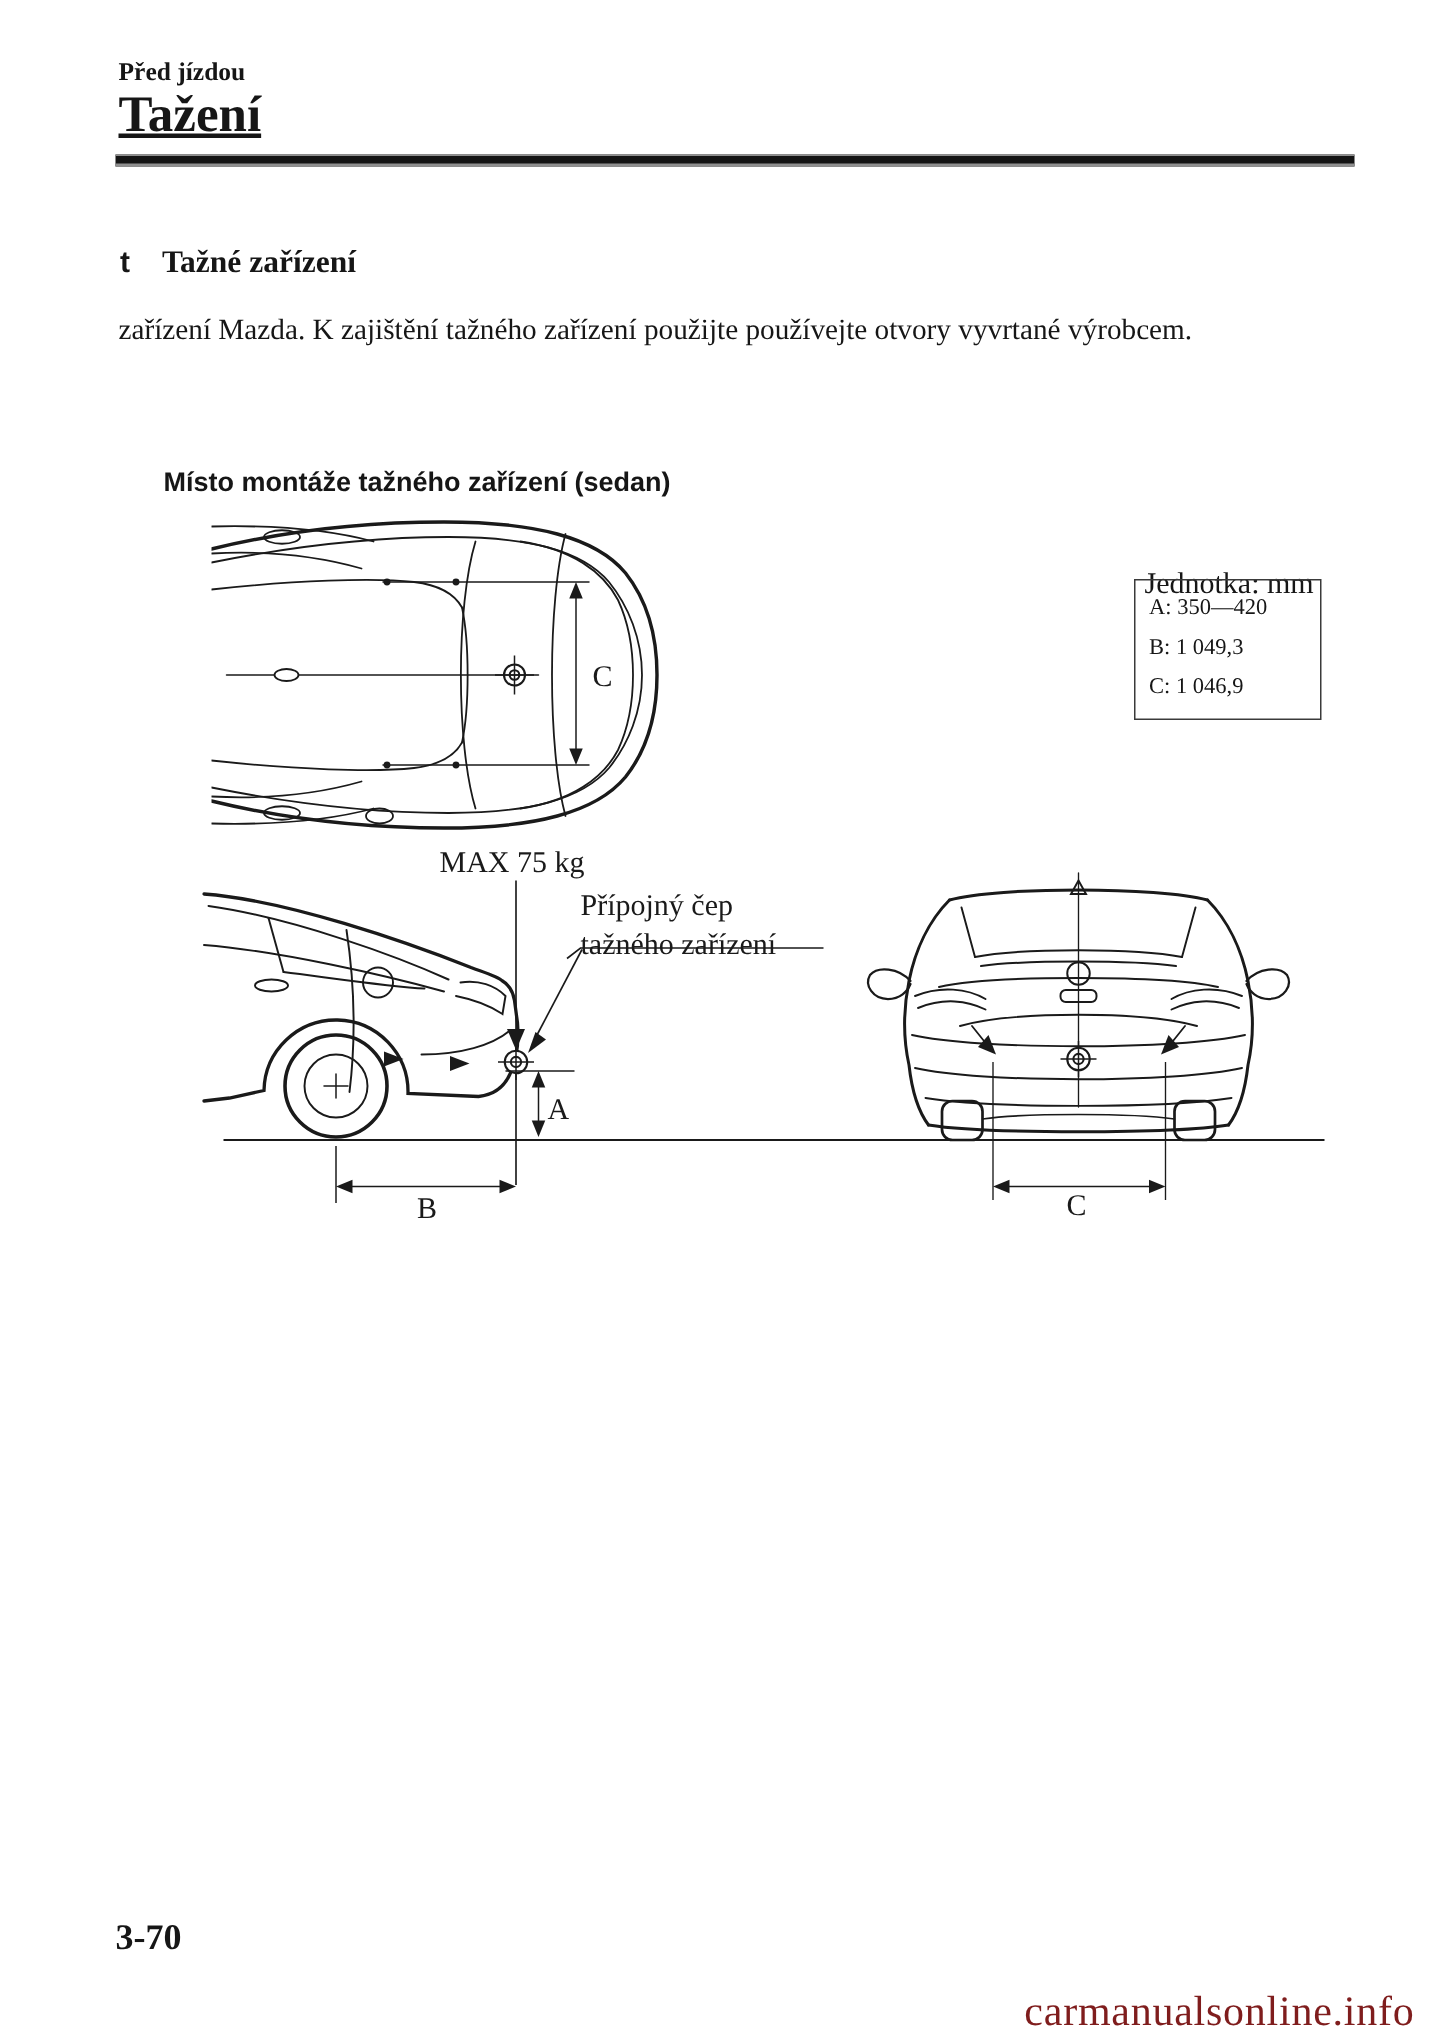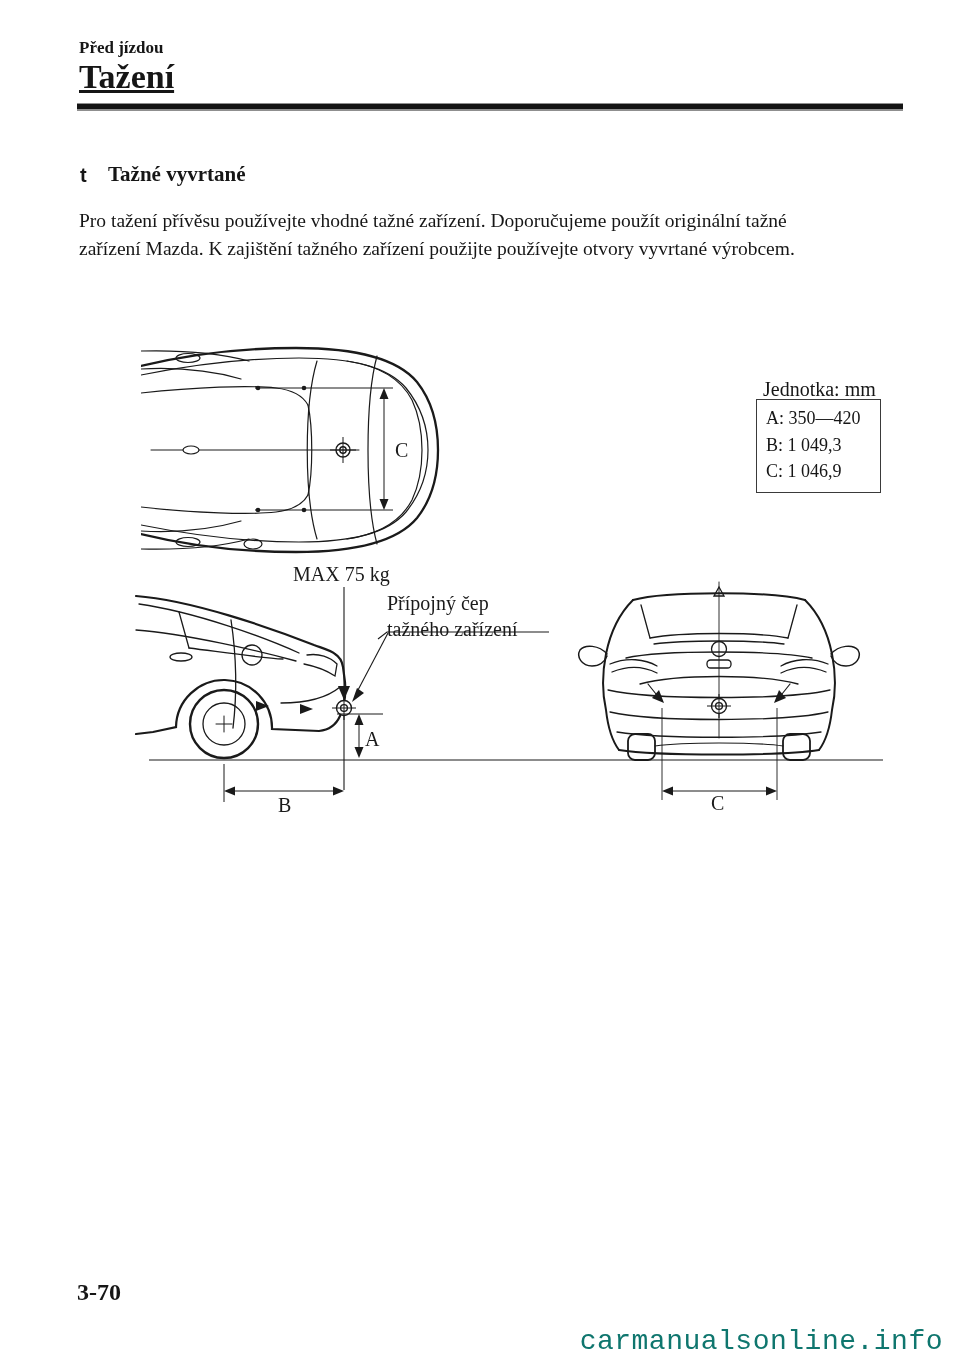--- a/index.html
+++ b/index.html
@@ -10,45 +10,45 @@
   .chapter{left:48px;top:58px;font-size:34px;font-weight:bold;white-space:nowrap;text-decoration:underline;}
   .rule{left:46px;top:103px;width:826px;height:5px;background:#141414;
         border-top:1px solid #8f8f8f;border-bottom:2px solid #8f8f8f;}
   .marker{left:49px;top:164px;font-size:20px;font-family:"Liberation Sans",sans-serif;font-weight:600;}
   .sectitle{left:77px;top:162px;font-size:21px;font-weight:bold;white-space:nowrap;}
   .para{left:48px;top:207px;font-size:19.5px;line-height:27.5px;}
   .para div{white-space:nowrap;}
   .caption{left:78px;top:311px;font-size:18px;font-weight:bold;
            font-family:"Liberation Sans",sans-serif;white-space:nowrap;}
   .units{left:732px;top:378px;font-size:20px;white-space:nowrap;}
-  .dimbox{left:725px;top:399px;width:110px;border:1.5px solid #3a3a3a;
-          padding:5px 4px 7px 9px;font-size:18px;line-height:26.5px;}
+  .dimbox{left:725px;top:386px;width:110px;border:1.5px solid #3a3a3a;
+          padding:5px 4px 7px 9px;font-size:15px;line-height:26.5px;}
   .dimbox div{white-space:nowrap;}
   .pagenum{left:46px;top:1279px;font-size:24px;font-weight:bold;white-space:nowrap;}
-  .watermark{right:16px;top:1326px;font-size:28px;color:#0f766e;
-             font-family:Liberation Mono, monospace;white-space:nowrap;letter-spacing:0.5px;}
+  .watermark{right:16px;top:1326px;font-size:28px;color:#7f1d1d;
+             font-family:Liberation Serif, serif;white-space:nowrap;letter-spacing:0.5px;}
   svg text{font-family:"Liberation Serif",serif;fill:#1a1a1a;}
 </style>
 </head>
 <body>
 
 <div class="page">
 
   <div class="abs eyebrow">Před jízdou</div>
   <div class="abs chapter">Tažení</div>
   <div class="abs rule"></div>
 
   <div class="abs marker">t</div>
-  <div class="abs sectitle">Tažné vyvrtané</div>
+  <div class="abs sectitle">Tažné zařízení</div>
 
   <div class="abs para">
-    <div>Pro tažení přívěsu používejte vhodné tažné zařízení. Doporučujeme použít originální tažné</div>
     <div>zařízení Mazda. K zajištění tažného zařízení použijte používejte otvory vyvrtané výrobcem.</div>
   </div>
 
+  <div class="abs caption">Místo montáže tažného zařízení (sedan)</div>
 
   <svg class="abs" style="left:110px;top:338px;" width="300" height="225" viewBox="0 0 300 225">
     <g stroke="#1a1a1a" fill="none" stroke-width="1.2" stroke-linecap="round">
 
       <path stroke-width="2.3" d="M0,28 C45,17 100,10 155,10 C215,10 256,20 276,44 C291,63 297,86 297,112 C297,138 291,161 276,180 C256,204 215,214 155,214 C100,214 45,207 0,196"></path>
       <path d="M0,37 C50,27 105,20 158,20 C212,20 247,29 265,50 C278,66 287,88 287,112 C287,136 278,158 265,174 C247,195 212,204 158,204 C105,204 50,197 0,187"></path>
 
       <path d="M206,23 C240,28 261,43 271,62 C278,77 281,94 281,112 C281,130 278,147 271,162 C261,181 240,196 206,201"></path>
 
       <path d="M176,23 C163,66 163,158 176,201"></path>

